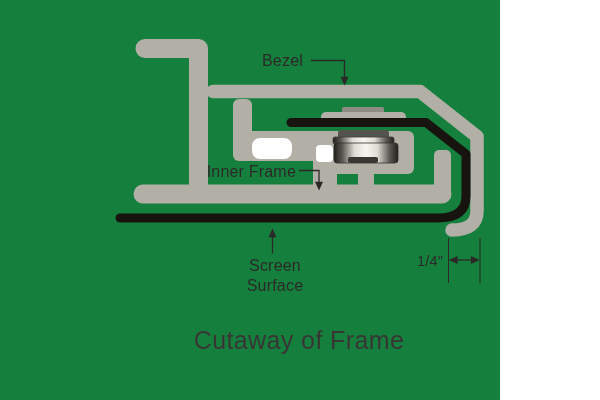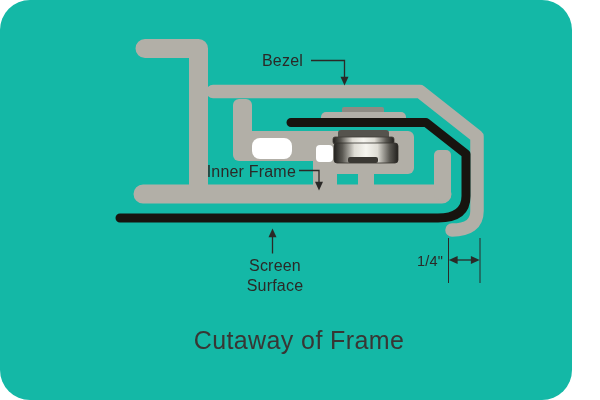--- a/index.html
+++ b/index.html
@@ -1,22 +1,21 @@
 <!DOCTYPE html>
 <html><head>
 <meta charset="utf-8">
 <style>
   html, body { margin: 0; padding: 0; background: #ffffff; }
   .stage {
     position: relative;
-    width: 572px; height: 400px;
-    background: #14b8a6;
+    width: 500px; height: 400px;
+    background: #15803d;
     font-family: "Liberation Sans", sans-serif;
     overflow: hidden;
-    border-radius: 30px;
   }
   svg { display: block; }
   .alu-stroke { fill: none; stroke-linecap: round; stroke-linejoin: round; }
   .screen-stroke { fill: none; stroke-linecap: round; stroke-linejoin: round; }
   .leader { fill: none; stroke-width: 1.3; }
   .extline { fill: none; stroke-width: 1; }
   .label {
     fill: #2b2927;
     font-family: "Liberation Sans", sans-serif;
     font-size: 16px;

